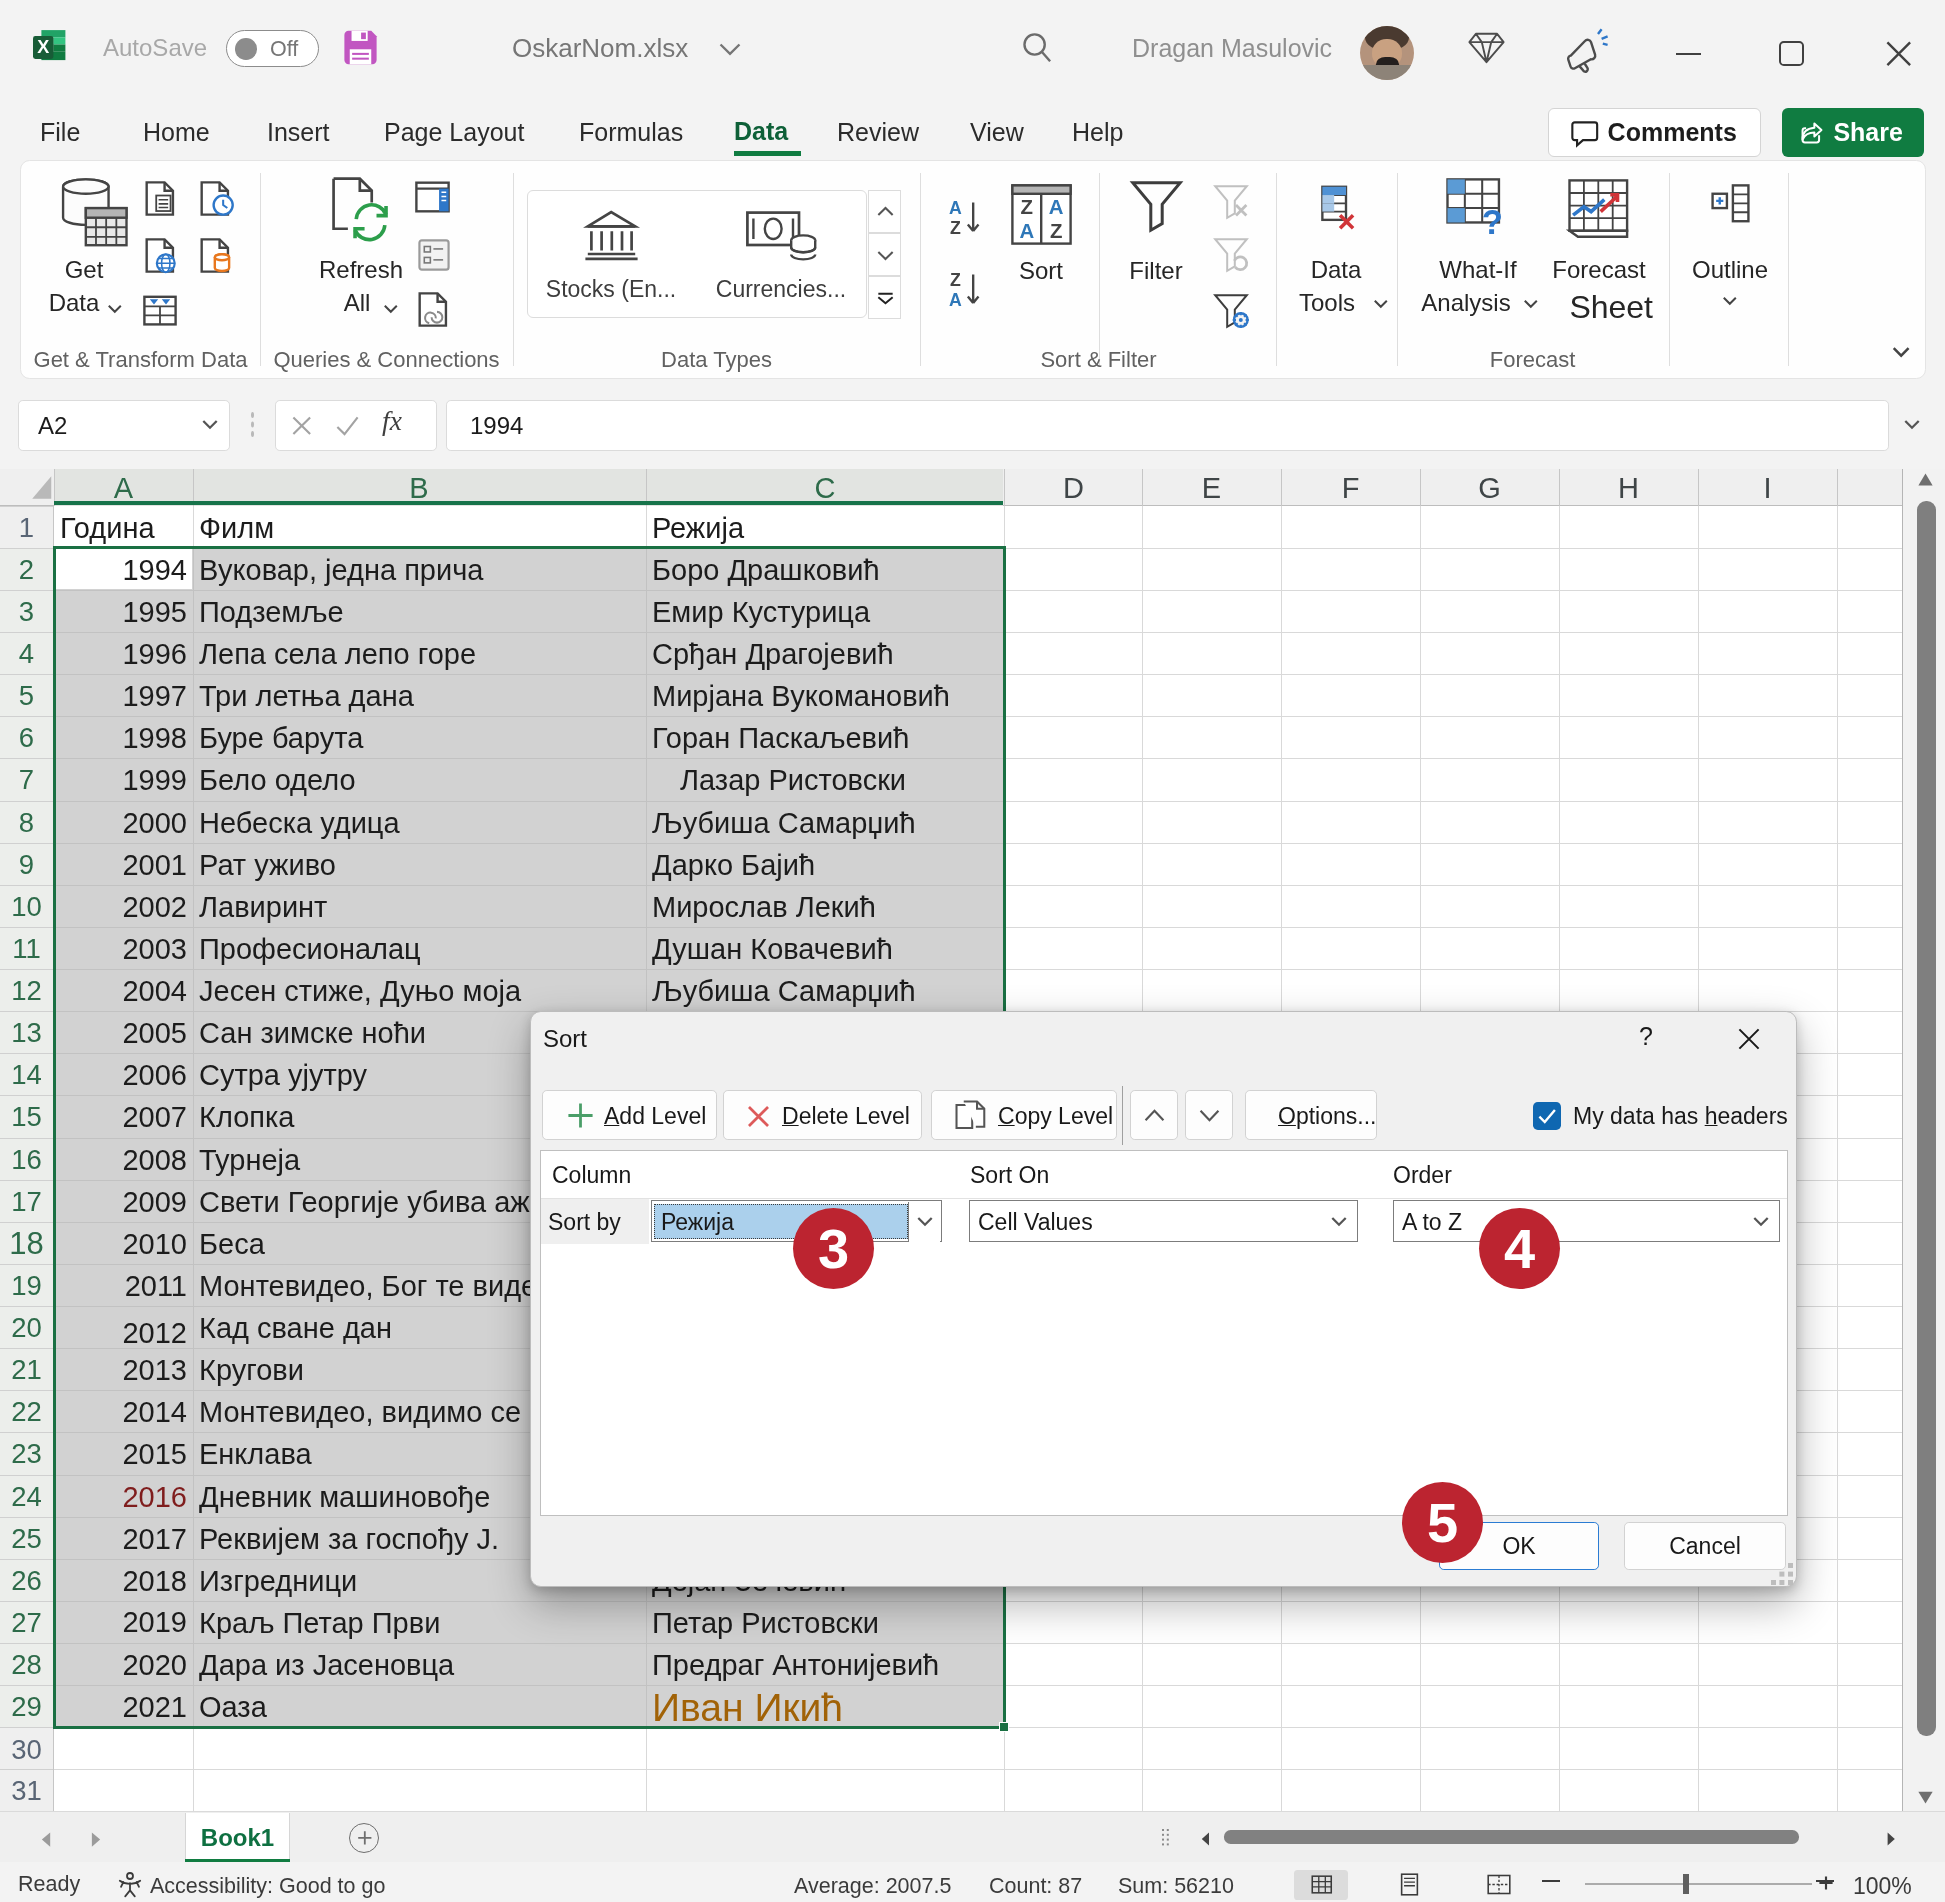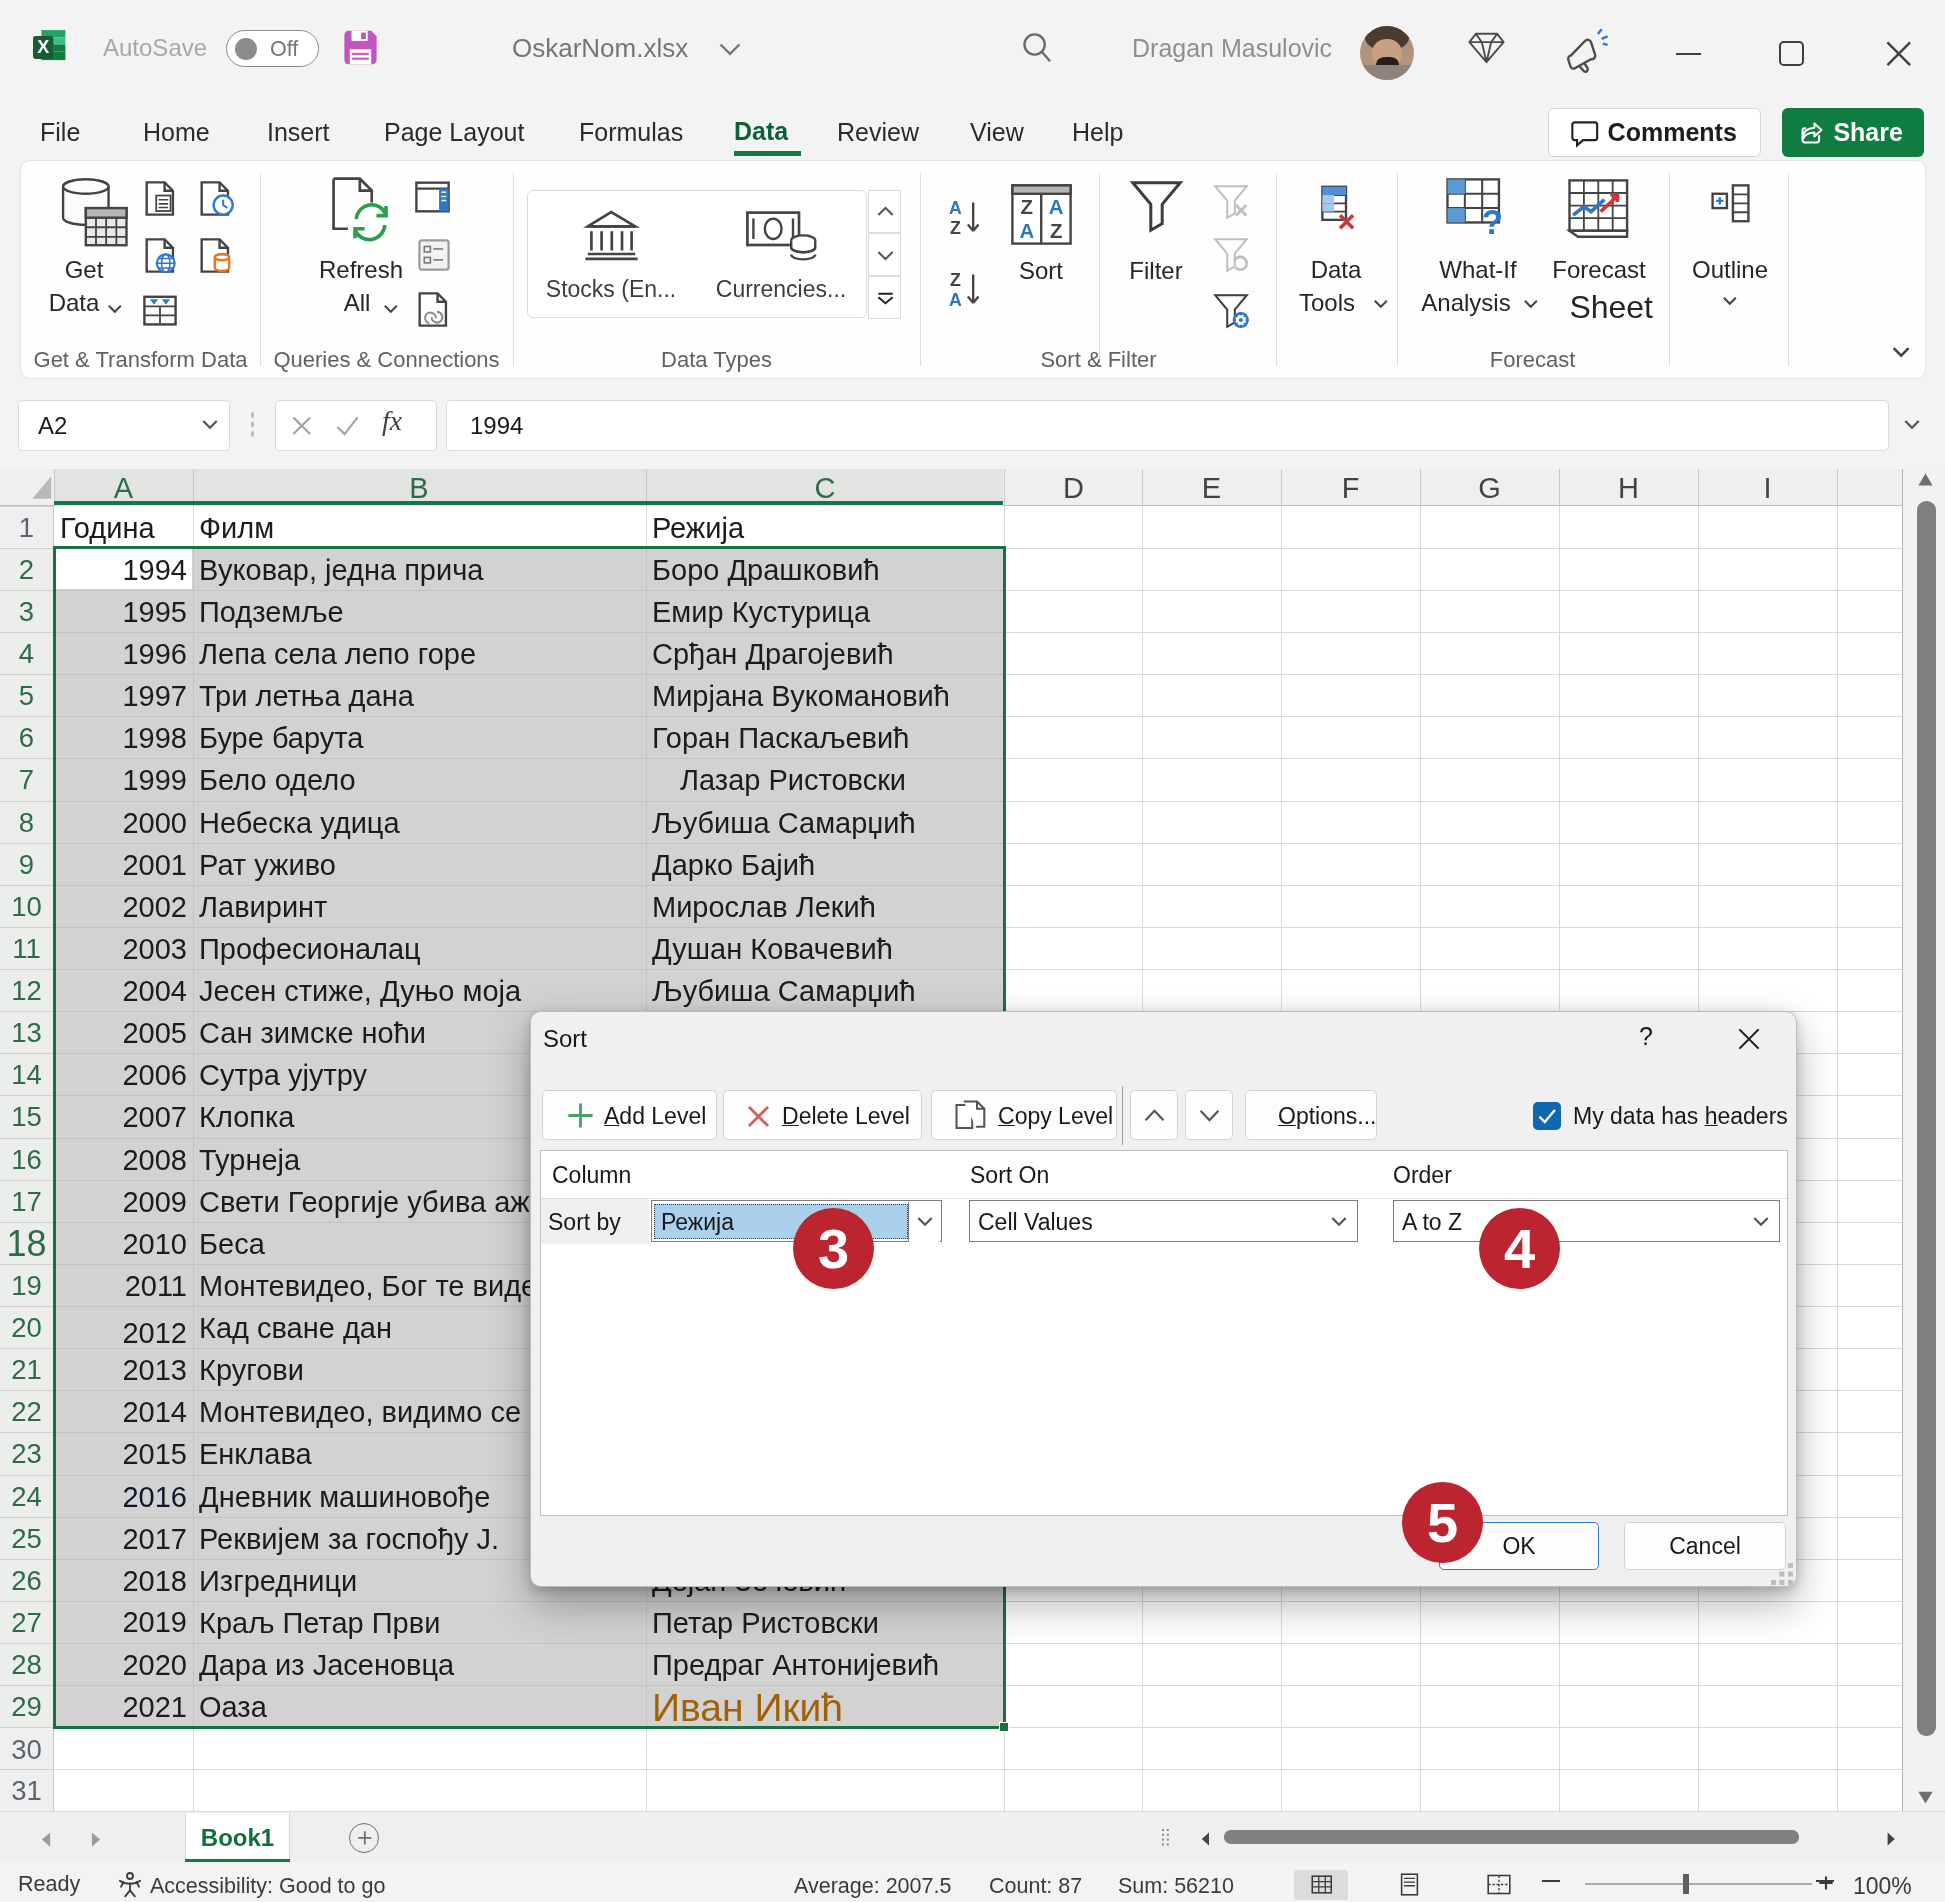--- a/index.html
+++ b/index.html
@@ -358,21 +358,21 @@
 <div class="ab" style="left:0;top:1011px;width:53px;height:42px;display:flex;align-items:center;justify-content:center;font-size:27.5px;color:#2e6b4a;padding-top:2.4px;">13</div>
 <div class="ab" style="left:0;top:1011px;width:54px;height:1.2px;background:#d0d0d0;"></div>
 <div class="ab" style="left:0;top:1053px;width:53px;height:42px;display:flex;align-items:center;justify-content:center;font-size:27.5px;color:#2e6b4a;padding-top:2.4px;">14</div>
 <div class="ab" style="left:0;top:1053px;width:54px;height:1.2px;background:#d0d0d0;"></div>
 <div class="ab" style="left:0;top:1095px;width:53px;height:42px;display:flex;align-items:center;justify-content:center;font-size:27.5px;color:#2e6b4a;padding-top:2.4px;">15</div>
 <div class="ab" style="left:0;top:1095px;width:54px;height:1.2px;background:#d0d0d0;"></div>
 <div class="ab" style="left:0;top:1138px;width:53px;height:42px;display:flex;align-items:center;justify-content:center;font-size:27.5px;color:#2e6b4a;padding-top:2.4px;">16</div>
 <div class="ab" style="left:0;top:1138px;width:54px;height:1.2px;background:#d0d0d0;"></div>
 <div class="ab" style="left:0;top:1180px;width:53px;height:42px;display:flex;align-items:center;justify-content:center;font-size:27.5px;color:#2e6b4a;padding-top:2.4px;">17</div>
 <div class="ab" style="left:0;top:1180px;width:54px;height:1.2px;background:#d0d0d0;"></div>
-<div class="ab" style="left:0;top:1222px;width:53px;height:42px;display:flex;align-items:center;justify-content:center;font-size:36px;color:#2e6b4a;padding-top:2.4px;">18</div>
+<div class="ab" style="left:0;top:1222px;width:53px;height:42px;display:flex;align-items:center;justify-content:center;font-size:31px;color:#2e6b4a;padding-top:2.4px;">18</div>
 <div class="ab" style="left:0;top:1222px;width:54px;height:1.2px;background:#d0d0d0;"></div>
 <div class="ab" style="left:0;top:1264px;width:53px;height:42px;display:flex;align-items:center;justify-content:center;font-size:27.5px;color:#2e6b4a;padding-top:2.4px;">19</div>
 <div class="ab" style="left:0;top:1264px;width:54px;height:1.2px;background:#d0d0d0;"></div>
 <div class="ab" style="left:0;top:1306px;width:53px;height:42px;display:flex;align-items:center;justify-content:center;font-size:27.5px;color:#2e6b4a;padding-top:2.4px;">20</div>
 <div class="ab" style="left:0;top:1306px;width:54px;height:1.2px;background:#d0d0d0;"></div>
 <div class="ab" style="left:0;top:1348px;width:53px;height:42px;display:flex;align-items:center;justify-content:center;font-size:27.5px;color:#2e6b4a;padding-top:2.4px;">21</div>
 <div class="ab" style="left:0;top:1348px;width:54px;height:1.2px;background:#d0d0d0;"></div>
 <div class="ab" style="left:0;top:1390px;width:53px;height:42px;display:flex;align-items:center;justify-content:center;font-size:27.5px;color:#2e6b4a;padding-top:2.4px;">22</div>
 <div class="ab" style="left:0;top:1390px;width:54px;height:1.2px;background:#d0d0d0;"></div>
 <div class="ab" style="left:0;top:1432px;width:53px;height:42px;display:flex;align-items:center;justify-content:center;font-size:27.5px;color:#2e6b4a;padding-top:2.4px;">23</div>
@@ -529,21 +529,21 @@
 <div class="ab" style="left:652px;top:1306px;height:42px;display:flex;align-items:center;font-size:29px;color:#1c1c1c;padding-top:3.6px;white-space:nowrap;">Горан Паскаљевић</div>
 <div class="ab" style="left:54px;top:1348px;width:133px;height:42px;display:flex;align-items:center;justify-content:flex-end;font-size:29px;color:#1c1c1c;padding-top:3.6px;">2013</div>
 <div class="ab" style="left:199px;top:1348px;height:42px;display:flex;align-items:center;font-size:29px;color:#1c1c1c;padding-top:3.6px;white-space:nowrap;">Кругови</div>
 <div class="ab" style="left:652px;top:1348px;height:42px;display:flex;align-items:center;font-size:29px;color:#1c1c1c;padding-top:3.6px;white-space:nowrap;">Срдан Голубовић</div>
 <div class="ab" style="left:54px;top:1390px;width:133px;height:42px;display:flex;align-items:center;justify-content:flex-end;font-size:29px;color:#1c1c1c;padding-top:3.6px;">2014</div>
 <div class="ab" style="left:199px;top:1390px;height:42px;display:flex;align-items:center;font-size:29px;color:#1c1c1c;padding-top:3.6px;white-space:nowrap;">Монтевидео, видимо се</div>
 <div class="ab" style="left:652px;top:1390px;height:42px;display:flex;align-items:center;font-size:29px;color:#1c1c1c;padding-top:3.6px;white-space:nowrap;">Драган Бјелогрлић</div>
 <div class="ab" style="left:54px;top:1432px;width:133px;height:42px;display:flex;align-items:center;justify-content:flex-end;font-size:29px;color:#1c1c1c;padding-top:3.6px;">2015</div>
 <div class="ab" style="left:199px;top:1432px;height:42px;display:flex;align-items:center;font-size:29px;color:#1c1c1c;padding-top:3.6px;white-space:nowrap;">Енклава</div>
 <div class="ab" style="left:652px;top:1432px;height:42px;display:flex;align-items:center;font-size:29px;color:#1c1c1c;padding-top:3.6px;white-space:nowrap;">Горан Радовановић</div>
-<div class="ab" style="left:54px;top:1475px;width:133px;height:42px;display:flex;align-items:center;justify-content:flex-end;font-size:29px;color:#0f172a;padding-top:3.6px;">2016</div>
+<div class="ab" style="left:54px;top:1475px;width:133px;height:42px;display:flex;align-items:center;justify-content:flex-end;font-size:29px;color:#7f1d1d;padding-top:3.6px;">2016</div>
 <div class="ab" style="left:199px;top:1475px;height:42px;display:flex;align-items:center;font-size:29px;color:#1c1c1c;padding-top:3.6px;white-space:nowrap;">Дневник машиновође</div>
 <div class="ab" style="left:652px;top:1475px;height:42px;display:flex;align-items:center;font-size:29px;color:#1c1c1c;padding-top:3.6px;white-space:nowrap;">Милош Радовић</div>
 <div class="ab" style="left:54px;top:1517px;width:133px;height:42px;display:flex;align-items:center;justify-content:flex-end;font-size:29px;color:#1c1c1c;padding-top:3.6px;">2017</div>
 <div class="ab" style="left:199px;top:1517px;height:42px;display:flex;align-items:center;font-size:29px;color:#1c1c1c;padding-top:3.6px;white-space:nowrap;">Реквијем за госпођу Ј.</div>
 <div class="ab" style="left:652px;top:1517px;height:42px;display:flex;align-items:center;font-size:29px;color:#1c1c1c;padding-top:3.6px;white-space:nowrap;">Бојан Вулетић</div>
 <div class="ab" style="left:54px;top:1559px;width:133px;height:42px;display:flex;align-items:center;justify-content:flex-end;font-size:29px;color:#1c1c1c;padding-top:3.6px;">2018</div>
 <div class="ab" style="left:199px;top:1559px;height:42px;display:flex;align-items:center;font-size:29px;color:#1c1c1c;padding-top:3.6px;white-space:nowrap;">Изгредници</div>
 <div class="ab" style="left:652px;top:1559px;height:42px;display:flex;align-items:center;font-size:29px;color:#1c1c1c;padding-top:3.6px;white-space:nowrap;">Дејан Зечевић</div>
 <div class="ab" style="left:54px;top:1601px;width:133px;height:42px;display:flex;align-items:center;justify-content:flex-end;font-size:29px;color:#1c1c1c;padding-top:0;">2019</div>
 <div class="ab" style="left:199px;top:1601px;height:42px;display:flex;align-items:center;font-size:29px;color:#1c1c1c;padding-top:3.6px;white-space:nowrap;">Краљ Петар Први</div>

